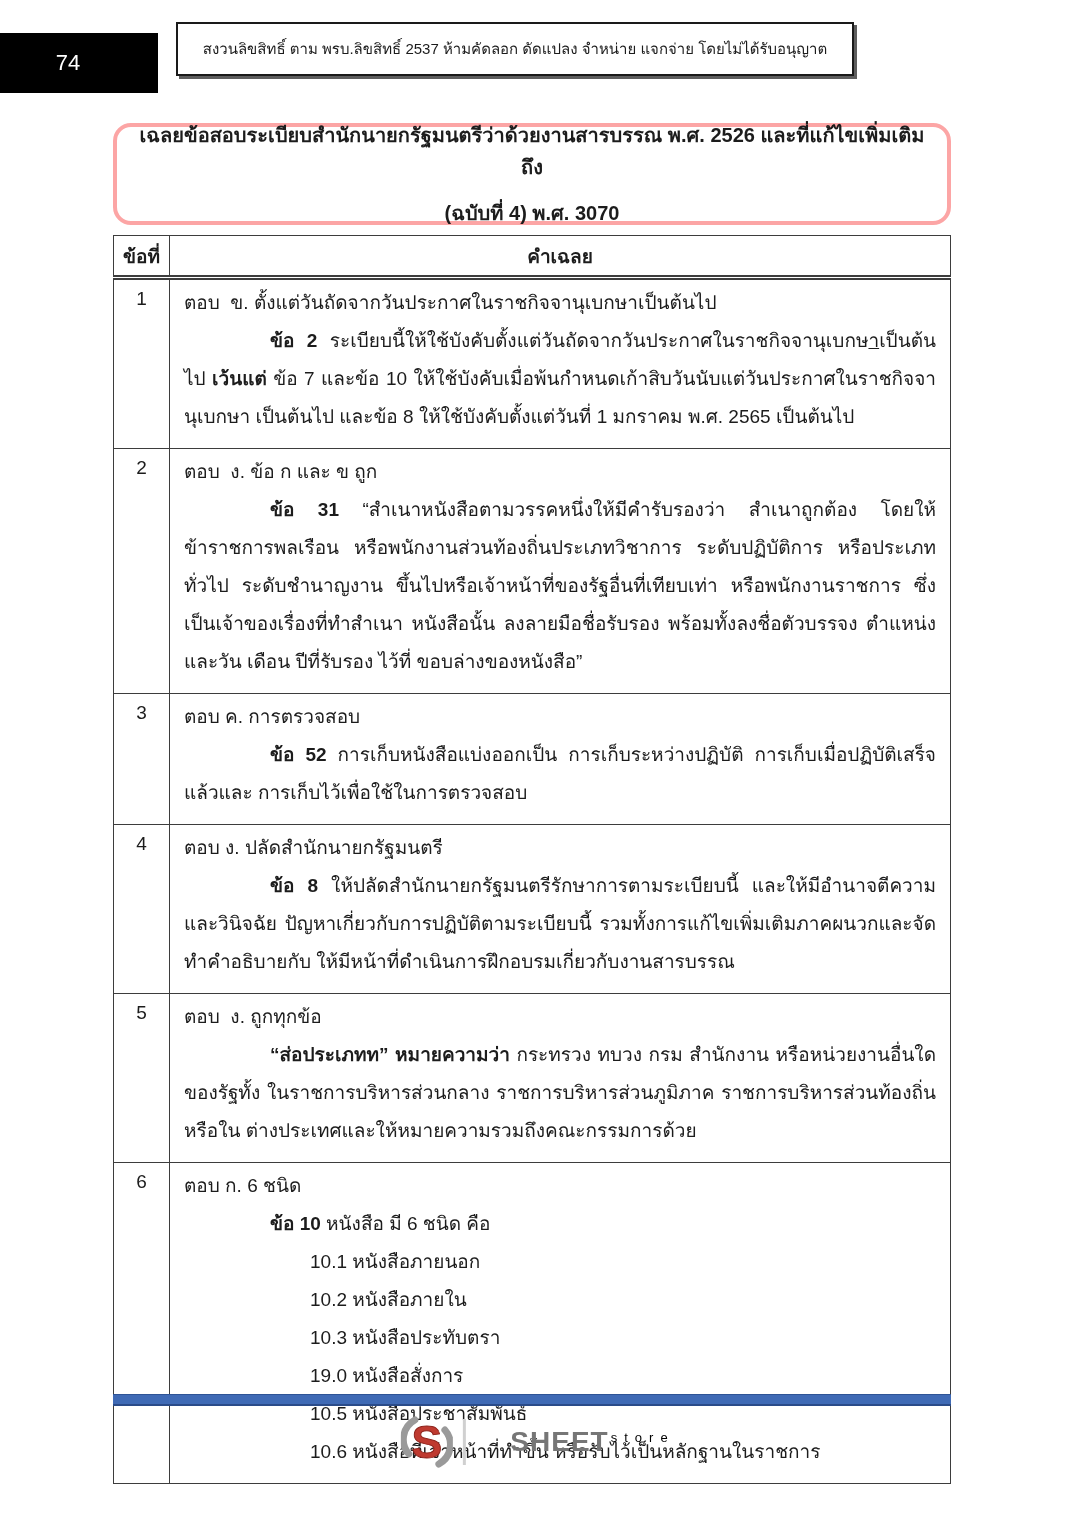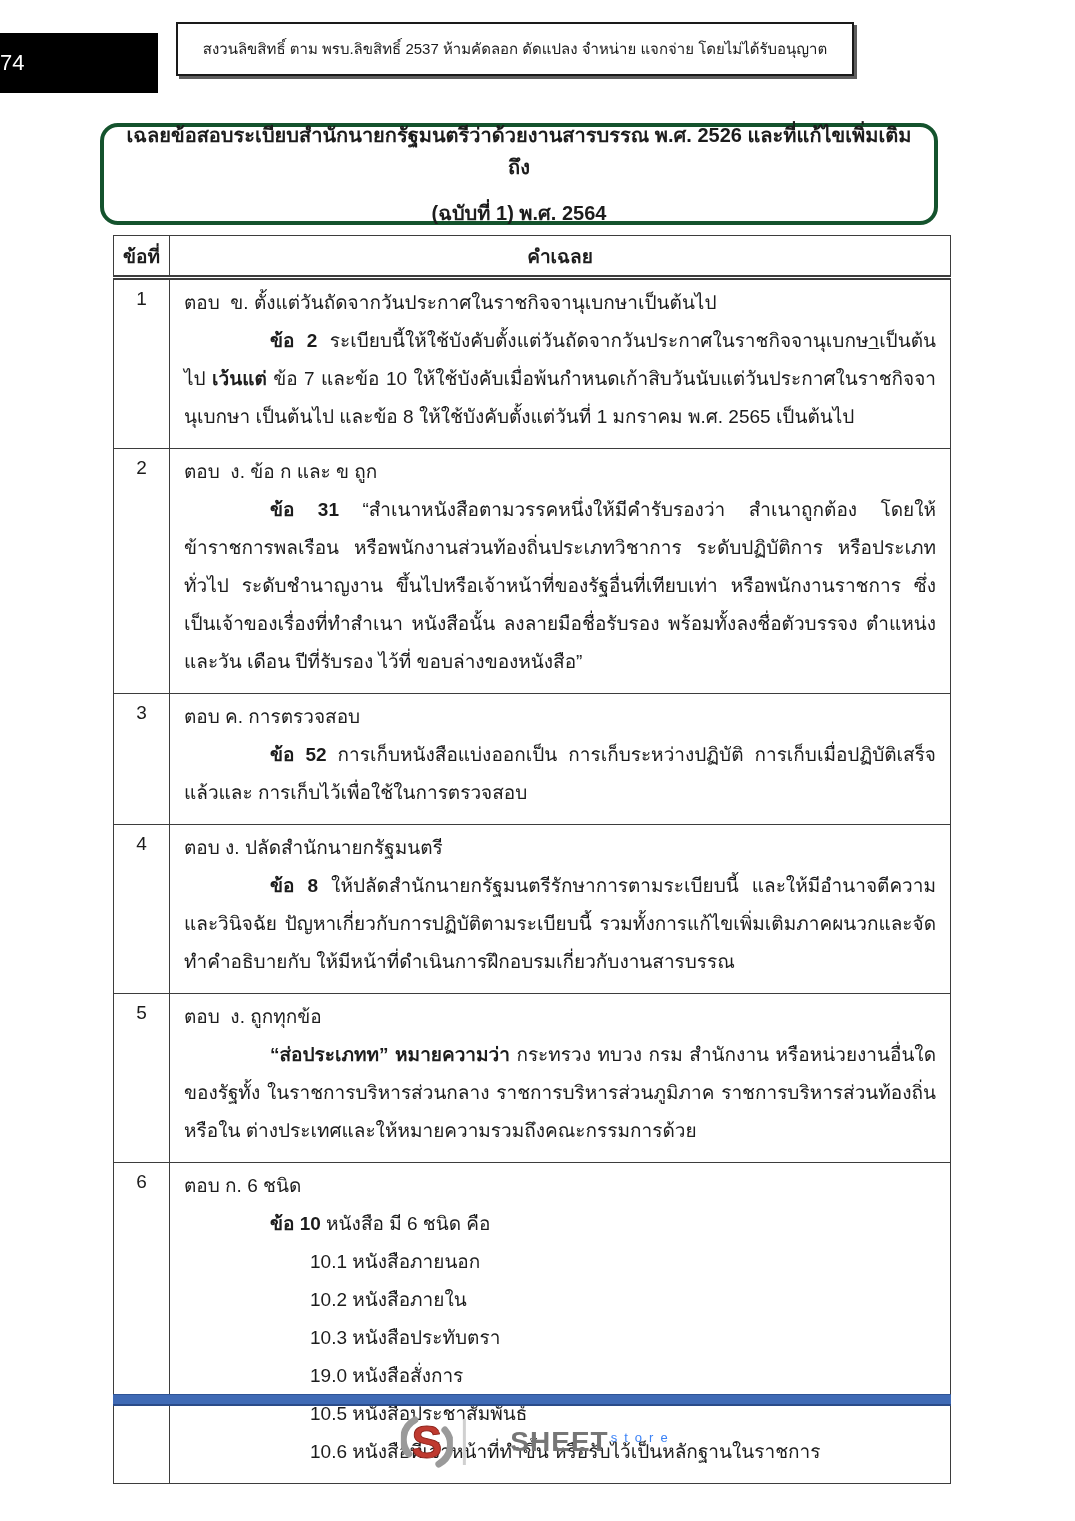--- a/index.html
+++ b/index.html
@@ -10,39 +10,39 @@
     position:relative;
     font-family:"Liberation Sans","DejaVu Sans",sans-serif;
     color:#1c1c1c;
   }
   
   .page-number-box {
     position:absolute; left:0; top:33px;
     width:158px; height:60px;
     background:#000;
     color:#fff;
-    display:flex; align-items:center; justify-content:flex-start;
+    display:flex; align-items:center; justify-content:center;
     padding-right:22px;
     font-size:22px;
   }
   .copyright-box {
     position:absolute; left:176px; top:22px;
     width:678px; height:54px;
     border:2px solid #1a1a1a;
     box-shadow:3px 3px 0 rgba(40,40,40,.75);
     background:#fff;
     display:flex; align-items:center; justify-content:center;
     font-size:15px;
     padding:0 10px;
   }
   
   .title-box {
-    position:absolute; left:100px; top:123px;
+    position:absolute; left:113px; top:123px;
     width:838px; height:102px;
-    border:4px solid #14532d;
+    border:4px solid #fca5a5;
     border-radius:18px;
     display:flex; flex-direction:column; align-items:center; justify-content:center;
     gap:14px;
     font-weight:bold; font-size:20px;
     text-align:center;
     padding:0 20px;
   }
   
   .table-wrap { position:absolute; left:113px; top:235px; width:838px; }
   table.answers { border-collapse:collapse; width:100%; font-size:19px; }
@@ -75,35 +75,35 @@
     border-bottom:2px solid #2a4b89;
   }
   .footer-logo {
     position:absolute; top:1414px; left:50%;
     transform:translateX(-50%);
     display:flex; align-items:center; gap:10px;
   }
   .logo-divider { width:3px; height:46px; background:#d0d0d0; }
   .logo-text { display:flex; flex-direction:row; line-height:1;margin-left:35px; }
   .brand-main { font-size:28px; font-weight:bold; color:#767676; letter-spacing:1px; }
-  .brand-sub { font-size:13px; color:#3b82f6; letter-spacing:7px; margin-top:3px; padding-left:2px; }
+  .brand-sub { font-size:13px; color:#000000; letter-spacing:7px; margin-top:3px; padding-left:2px; }
 </style>
 </head>
 <body>
 
 <div class="page-number-box">
   <span>74</span>
 </div>
 <div class="copyright-box">
   <span>สงวนลิขสิทธิ์ ตาม พรบ.ลิขสิทธิ์ 2537 ห้ามคัดลอก ดัดแปลง จำหน่าย แจกจ่าย โดยไม่ได้รับอนุญาต</span>
 </div>
 
 <div class="title-box">
   <div>เฉลยข้อสอบระเบียบสำนักนายกรัฐมนตรีว่าด้วยงานสารบรรณ พ.ศ. 2526 และที่แก้ไขเพิ่มเติมถึง</div>
-  <div>(ฉบับที่ 1) พ.ศ. 2564</div>
+  <div>(ฉบับที่ 4) พ.ศ. 3070</div>
 </div>
 
 <div class="table-wrap">
   <table class="answers">
     <thead>
       <tr>
         <th class="col-num">ข้อที่</th>
         <th class="col-ans">คำเฉลย</th>
       </tr>
     </thead>

